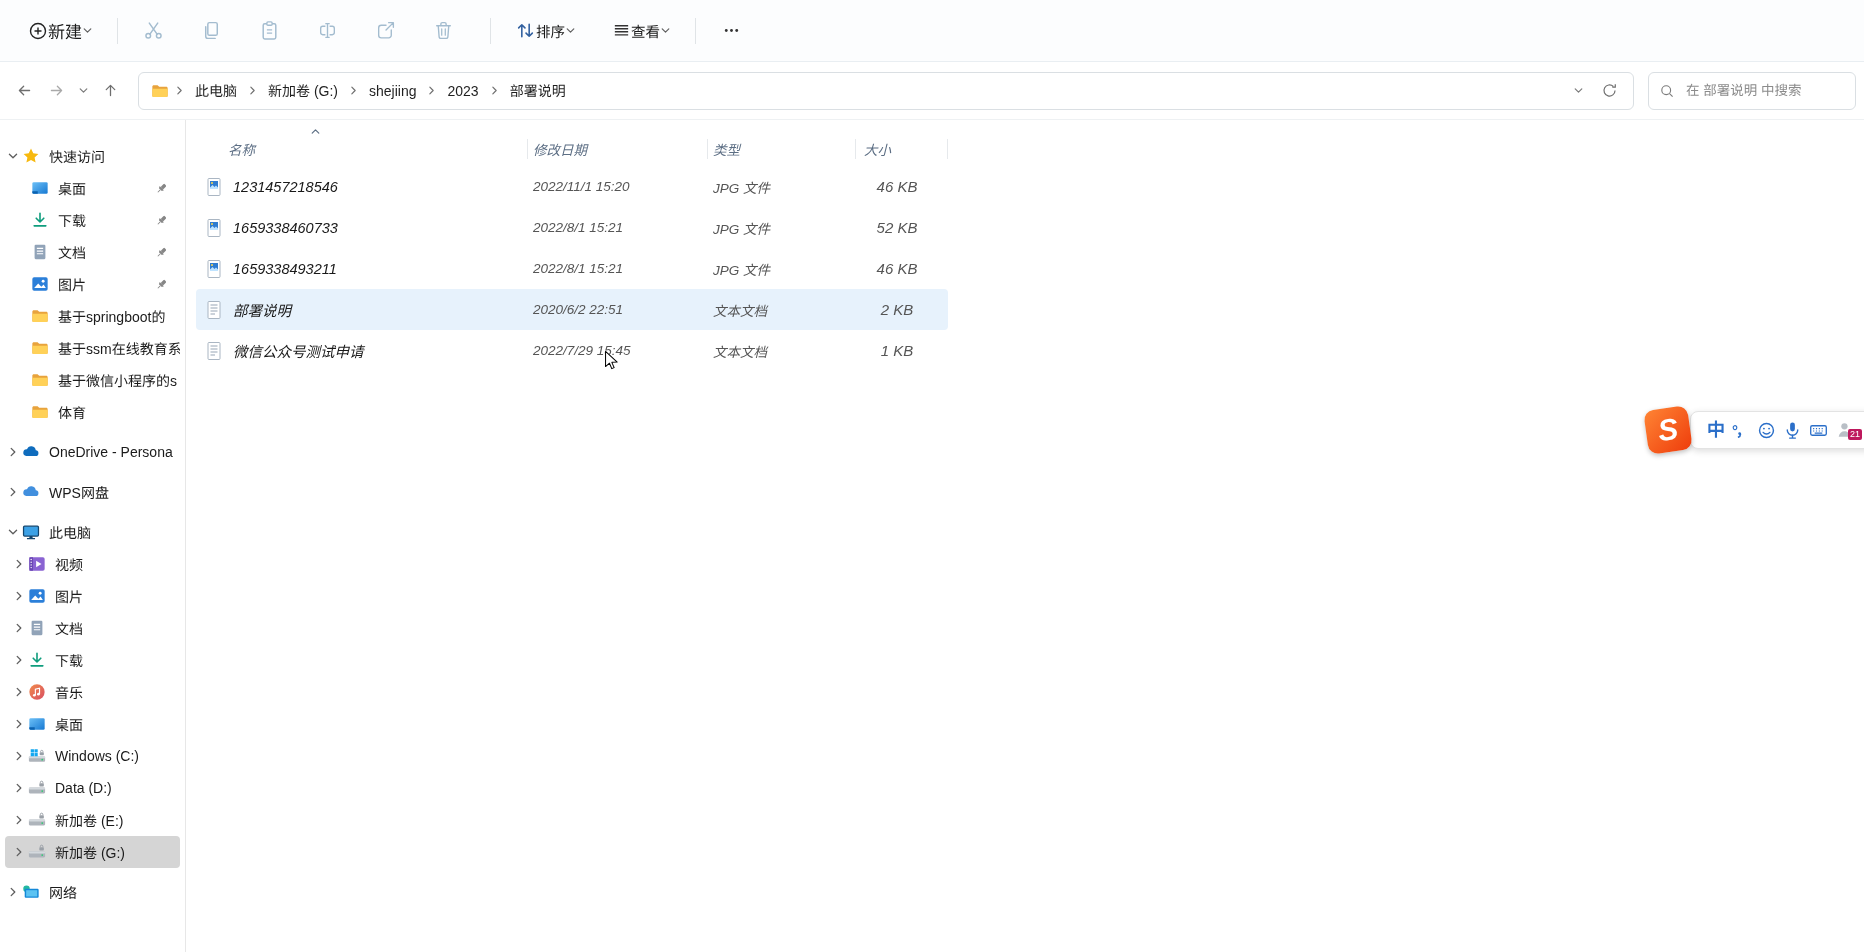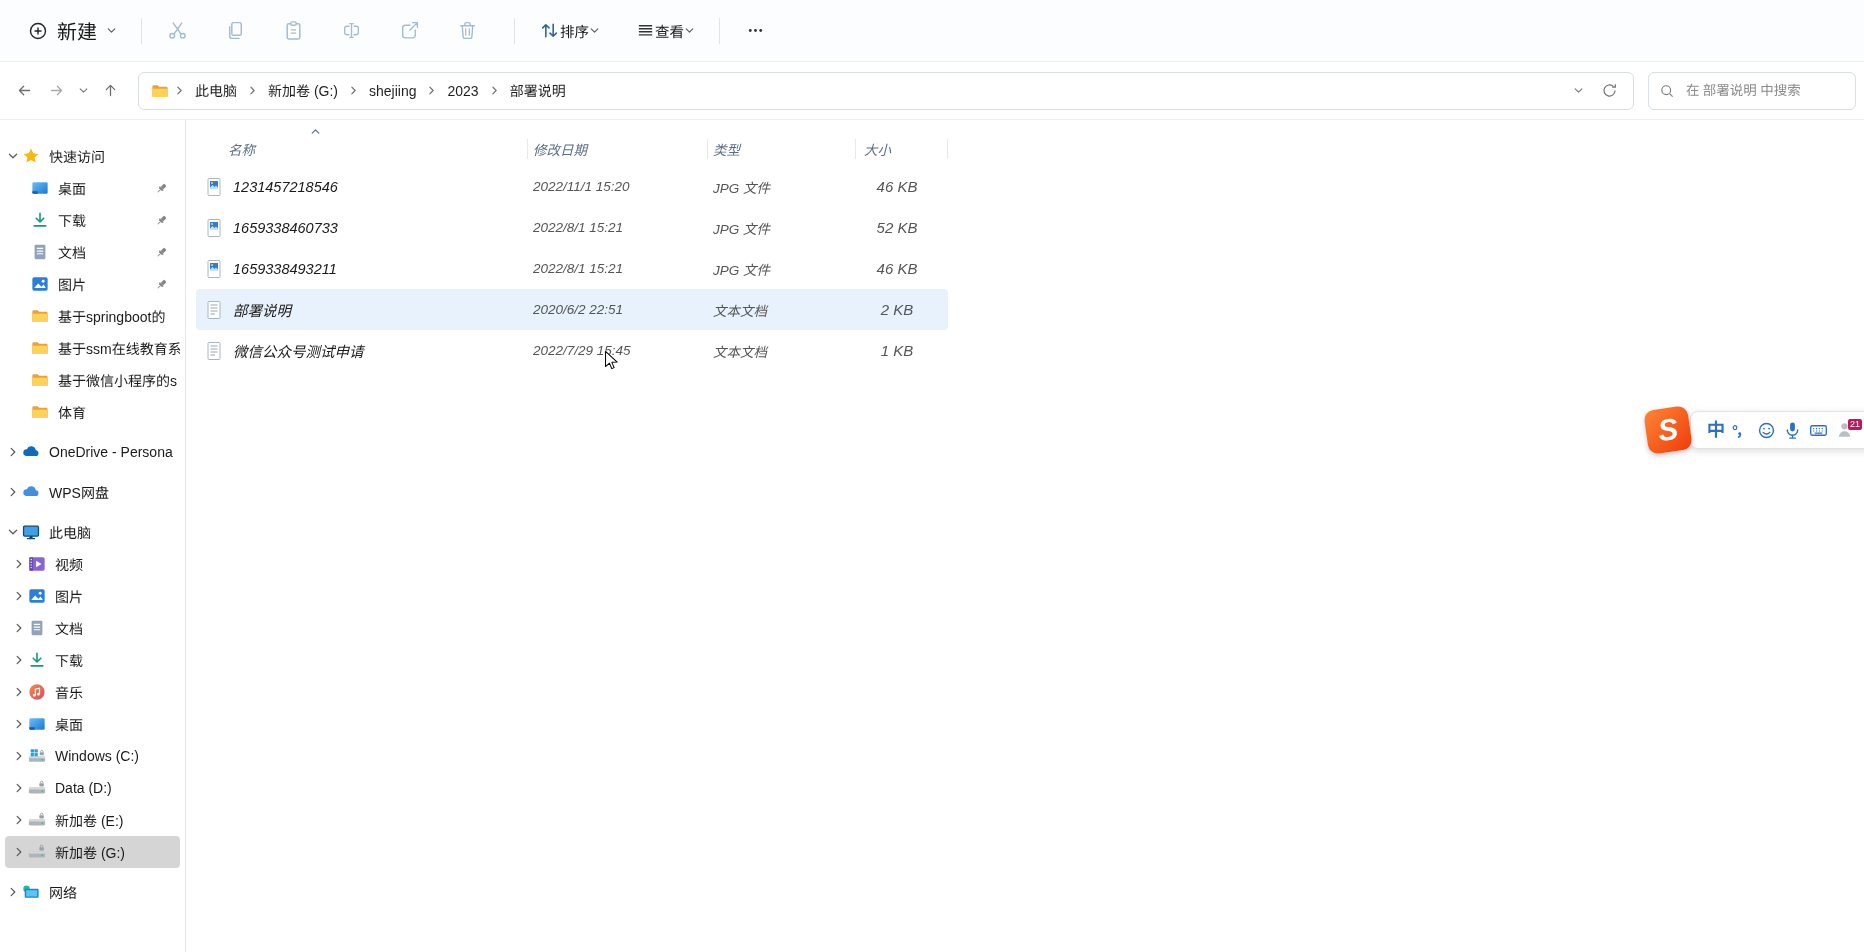--- a/index.html
+++ b/index.html
@@ -8,21 +8,21 @@
     font-family:"Liberation Sans","DejaVu Sans",sans-serif;color:#1b1b1b;
     -webkit-font-smoothing:antialiased;
   }
   svg{display:block}
   .hiddefs{position:absolute;width:0;height:0;overflow:hidden}
 
   
   .cmdbar{position:absolute;top:0;left:0;right:0;height:62px;display:flex;align-items:center;
     padding-left:16px;background:#fcfdfe;border-bottom:1px solid #e9eef2;box-sizing:border-box;}
   .btn{display:flex;align-items:center;border-radius:5px;cursor:default;}
-  .btn-new{gap:9px;padding:0 12px;height:38px;font-size:20px;color:#191919;}
+  .btn-new{padding:0 12px;height:38px;font-size:17px;color:#191919;}
   .btn-new .ni{width:20px;height:20px;color:#222}
   .chev11{width:11px;height:11px;color:#5f5f5f}
   .tsep{width:1px;height:26px;background:#e0e4e7;margin:0 12px;flex:none}
   .icbtn{width:46px;height:38px;justify-content:center;color:#a3bccf;margin-right:12px;}
   .icbtn svg{width:21px;height:21px}
   .btn-sort,.btn-view{padding:0 12px;height:38px;font-size:14.5px;color:#191919;}
   .btn-sort .si{width:21px;height:21px;color:#31609f}
   .btn-view .vi{width:19px;height:19px;color:#333}
   .btn-view{margin-left:12px}
   .btn-more{width:46px;height:38px;justify-content:center;color:#333}
@@ -40,21 +40,21 @@
     display:flex;align-items:center;padding:0 8px 0 12px;box-sizing:border-box;background:#fff;}
   .addrbox .fold{width:18px;height:18px;flex:none;margin-right:4px}
   .crumb{font-size:14px;color:#1f1f1f;padding:0 9px;height:28px;line-height:28px;border-radius:4px;white-space:nowrap;}
   .csep{width:11px;height:11px;color:#707070;margin:0 1px;flex:none}
   .addr-right{margin-left:auto;display:flex;gap:4px;align-items:center;color:#5f5f5f}
   .addr-right .navbtn{margin:0}
   .searchbox{width:208px;margin:0 8px 0 14px;height:38px;border:1px solid #dadfe3;border-radius:6px;
     display:flex;align-items:center;padding:0 10px;gap:9px;box-sizing:border-box;color:#7b7b7b;flex:none}
   .searchbox svg{width:16px;height:16px;flex:none}
   .searchbox input{border:none;outline:none;flex:1;min-width:0;font-size:13.5px;color:#444;background:transparent;
-    font-family:Liberation Serif, serif;}
+    font-family:Liberation Sans, sans-serif;}
   .searchbox input::placeholder{color:#8b8b8b;opacity:1}
 
   
   .sidebar{position:absolute;top:120px;left:0;bottom:0;width:185px;overflow:hidden;padding-top:20px;box-sizing:border-box;background:#fff;}
   .sdivider{position:absolute;top:120px;bottom:0;left:185px;width:1px;background:#e7e7e7}
   .srow{height:32px;display:flex;align-items:center;position:relative;margin:0 5px;border-radius:4px;
     font-size:14px;color:#1b1b1b;white-space:nowrap;overflow:hidden;cursor:default;}
   .srow .chev{width:12px;height:12px;margin-left:2px;color:#5f5f5f;flex:none}
   .srow .chev.childchev{margin-left:8px}
   .srow .nochev{width:23px;flex:none}
@@ -88,21 +88,21 @@
     border-radius:8px;box-shadow:0 2px 7px rgba(0,0,0,.14);display:flex;align-items:center;padding-left:16px;gap:7px;box-sizing:border-box;}
   .ime-logo{position:absolute;left:0;top:0;width:44px;height:44px;border-radius:10px;
     background:linear-gradient(140deg,#ff8434,#ee3d0c);transform:rotate(-8deg);display:flex;align-items:center;justify-content:center;
     color:#fff;font-weight:bold;font-style:italic;font-size:30px;box-shadow:0 2px 5px rgba(0,0,0,.25);}
   .ime-mode{color:#2b6fc9;font-weight:700;font-size:18px;line-height:1;flex:none}
   .ime-punct{color:#2b6fc9;font-weight:700;font-size:15px;line-height:1;letter-spacing:-2px;flex:none;width:18px}
   .ime-ic{color:#2b6fc9;flex:none}
   .ime-ic svg{width:19px;height:19px}
   .ime-person{position:relative;color:#b9bfc6;flex:none}
   .ime-person svg{width:21px;height:21px}
-  .ime-badge{position:absolute;right:-6px;bottom:11px;background:#be185d;color:#fff;font-size:9px;line-height:11px;
+  .ime-badge{position:absolute;right:-6px;bottom:1px;background:#be185d;color:#fff;font-size:9px;line-height:11px;
     padding:0 2px;border-radius:2px;font-weight:normal}
 
   .cursor{position:absolute;left:603px;top:350px;width:17px;height:23px;z-index:50}
 </style>
 </head>
 <body>
 
 <svg class="hiddefs" aria-hidden="true">
   <defs>
     <linearGradient id="gdesk" x1="0" y1="0" x2="1" y2="1">

